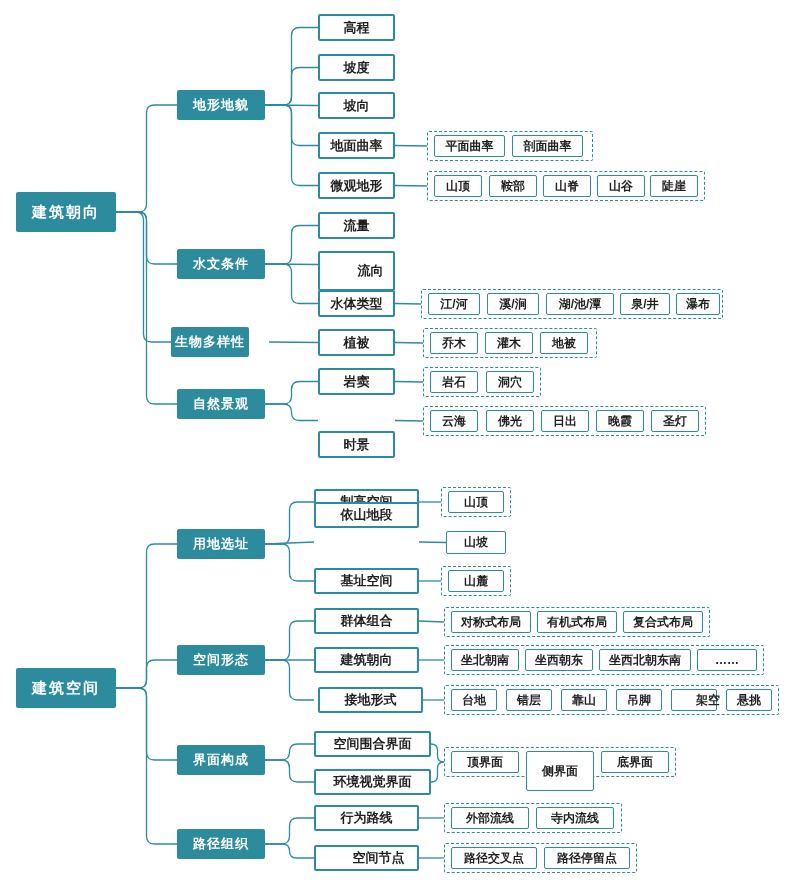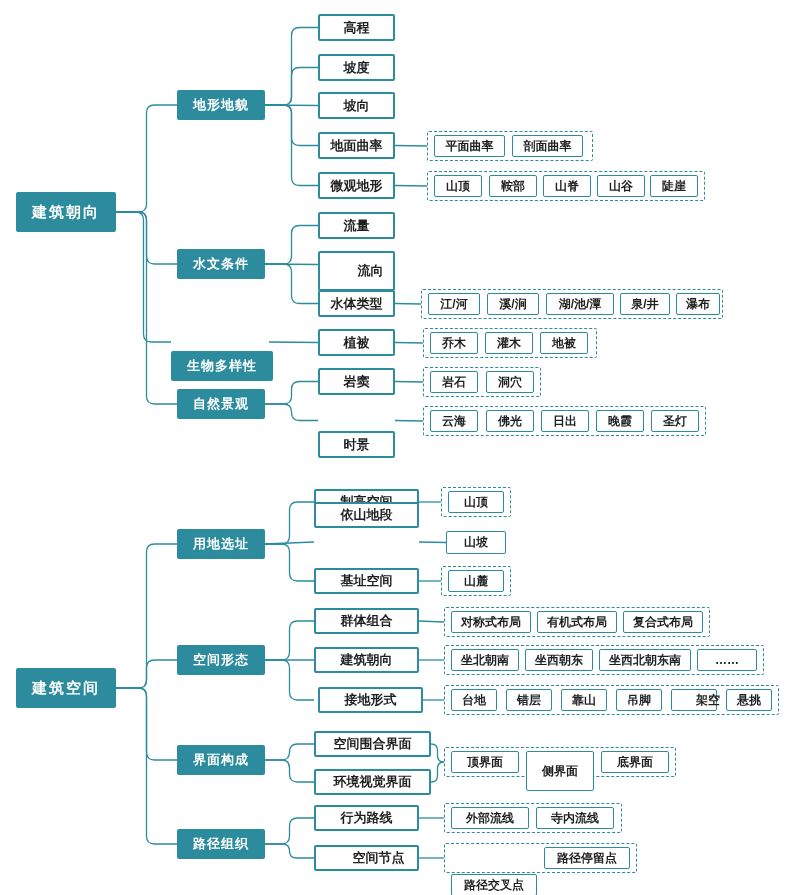--- a/index.html
+++ b/index.html
@@ -75,21 +75,21 @@
     <div class="group" style="left: 441px; top: 566px; width: 70px; height: 30px; border: 1px dashed rgb(44, 140, 158);"></div>
     <div class="group" style="left: 444px; top: 607px; width: 266px; height: 30px; border: 1px dashed rgb(44, 140, 158);"></div>
     <div class="group" style="left: 444px; top: 645px; width: 320px; height: 30px; border: 1px dashed rgb(44, 140, 158);"></div>
     <div class="group" style="left: 444px; top: 685px; width: 335px; height: 30px; border: 1px dashed rgb(44, 140, 158);"></div>
     <div class="group" style="left: 444px; top: 747px; width: 232px; height: 30px; border: 1px dashed rgb(44, 140, 158);"></div>
     <div class="group" style="left: 444px; top: 803px; width: 178px; height: 30px; border: 1px dashed rgb(44, 140, 158);"></div>
     <div class="group" style="left: 444px; top: 843px; width: 193px; height: 30px; border: 1px dashed rgb(44, 140, 158);"></div>
     <div class="node root" style="left: 16px; top: 192px; width: 100px; height: 40px; background: rgb(44, 140, 158); color: rgb(255, 255, 255);">建筑朝向</div>
     <div class="node branch" style="left: 177px; top: 90px; width: 88px; height: 30px; background: rgb(44, 140, 158); color: rgb(255, 255, 255);">地形地貌</div>
     <div class="node branch" style="left: 177px; top: 249px; width: 88px; height: 30px; background: rgb(44, 140, 158); color: rgb(255, 255, 255);">水文条件</div>
-    <div class="node branch" style="left: 171px; top: 327px; width: 102px; height: 30px; background: rgb(44, 140, 158); color: rgb(255, 255, 255); margin-top: 24px;">生物多样性</div>
+    <div class="node branch" style="left: 171px; top: 327px; width: 78px; height: 30px; background: rgb(44, 140, 158); color: rgb(255, 255, 255);">生物多样性</div>
     <div class="node branch" style="left: 177px; top: 389px; width: 88px; height: 30px; background: rgb(44, 140, 158); color: rgb(255, 255, 255);">自然景观</div>
     <div class="node sub" style="left: 318px; top: 14px; width: 77px; height: 27px; border: 2px solid rgb(44, 140, 158); color: rgb(31, 31, 31);">高程</div>
     <div class="node sub" style="left: 318px; top: 54px; width: 77px; height: 27px; border: 2px solid rgb(44, 140, 158); color: rgb(31, 31, 31);">坡度</div>
     <div class="node sub" style="left: 318px; top: 92px; width: 77px; height: 27px; border: 2px solid rgb(44, 140, 158); color: rgb(31, 31, 31);">坡向</div>
     <div class="node sub" style="left: 318px; top: 132px; width: 77px; height: 27px; border: 2px solid rgb(44, 140, 158); color: rgb(31, 31, 31);">地面曲率</div>
     <div class="node sub" style="left: 318px; top: 172px; width: 77px; height: 27px; border: 2px solid rgb(44, 140, 158); color: rgb(31, 31, 31);">微观地形</div>
     <div class="node sub" style="left: 318px; top: 212px; width: 77px; height: 27px; border: 2px solid rgb(44, 140, 158); color: rgb(31, 31, 31);">流量</div>
     <div class="node sub" style="left: 318px; top: 251px; width: 77px; height: 40px; border: 2px solid rgb(44, 140, 158); color: rgb(31, 31, 31); padding-left: 28px;">流向</div>
     <div class="node sub" style="left: 318px; top: 290px; width: 77px; height: 27px; border: 2px solid rgb(44, 140, 158); color: rgb(31, 31, 31);">水体类型</div>
     <div class="node sub" style="left: 318px; top: 329px; width: 77px; height: 27px; border: 2px solid rgb(44, 140, 158); color: rgb(31, 31, 31);">植被</div>
@@ -146,15 +146,15 @@
     <div class="node leaf" style="left: 506px; top: 689px; width: 46px; height: 22px; border: 1.5px solid rgb(44, 140, 158); color: rgb(31, 31, 31);">错层</div>
     <div class="node leaf" style="left: 561px; top: 689px; width: 46px; height: 22px; border: 1.5px solid rgb(44, 140, 158); color: rgb(31, 31, 31);">靠山</div>
     <div class="node leaf" style="left: 616px; top: 689px; width: 46px; height: 22px; border: 1.5px solid rgb(44, 140, 158); color: rgb(31, 31, 31);">吊脚</div>
     <div class="node leaf" style="left: 671px; top: 689px; width: 46px; height: 22px; border: 1.5px solid rgb(44, 140, 158); color: rgb(31, 31, 31); padding-left: 28px;">架空</div>
     <div class="node leaf" style="left: 726px; top: 689px; width: 46px; height: 22px; border: 1.5px solid rgb(44, 140, 158); color: rgb(31, 31, 31);">悬挑</div>
     <div class="node leaf" style="left: 451px; top: 751px; width: 68px; height: 22px; border: 1.5px solid rgb(44, 140, 158); color: rgb(31, 31, 31);">顶界面</div>
     <div class="node leaf" style="left: 526px; top: 751px; width: 68px; height: 40px; border: 1.5px solid rgb(44, 140, 158); color: rgb(31, 31, 31);">侧界面</div>
     <div class="node leaf" style="left: 601px; top: 751px; width: 68px; height: 22px; border: 1.5px solid rgb(44, 140, 158); color: rgb(31, 31, 31);">底界面</div>
     <div class="node leaf" style="left: 451px; top: 807px; width: 78px; height: 22px; border: 1.5px solid rgb(44, 140, 158); color: rgb(31, 31, 31);">外部流线</div>
     <div class="node leaf" style="left: 536px; top: 807px; width: 78px; height: 22px; border: 1.5px solid rgb(44, 140, 158); color: rgb(31, 31, 31);">寺内流线</div>
-    <div class="node leaf" style="left: 451px; top: 874px; width: 86px; height: 22px; border: 1.5px solid rgb(44, 140, 158); color: rgb(31, 31, 31);">路径交叉点</div>
+    <div class="node leaf" style="left: 451px; top: 847px; width: 86px; height: 22px; border: 1.5px solid rgb(44, 140, 158); color: rgb(31, 31, 31);">路径交叉点</div>
     <div class="node leaf" style="left: 544px; top: 847px; width: 86px; height: 22px; border: 1.5px solid rgb(44, 140, 158); color: rgb(31, 31, 31);">路径停留点</div>
   </div>
 
 </body></html>

